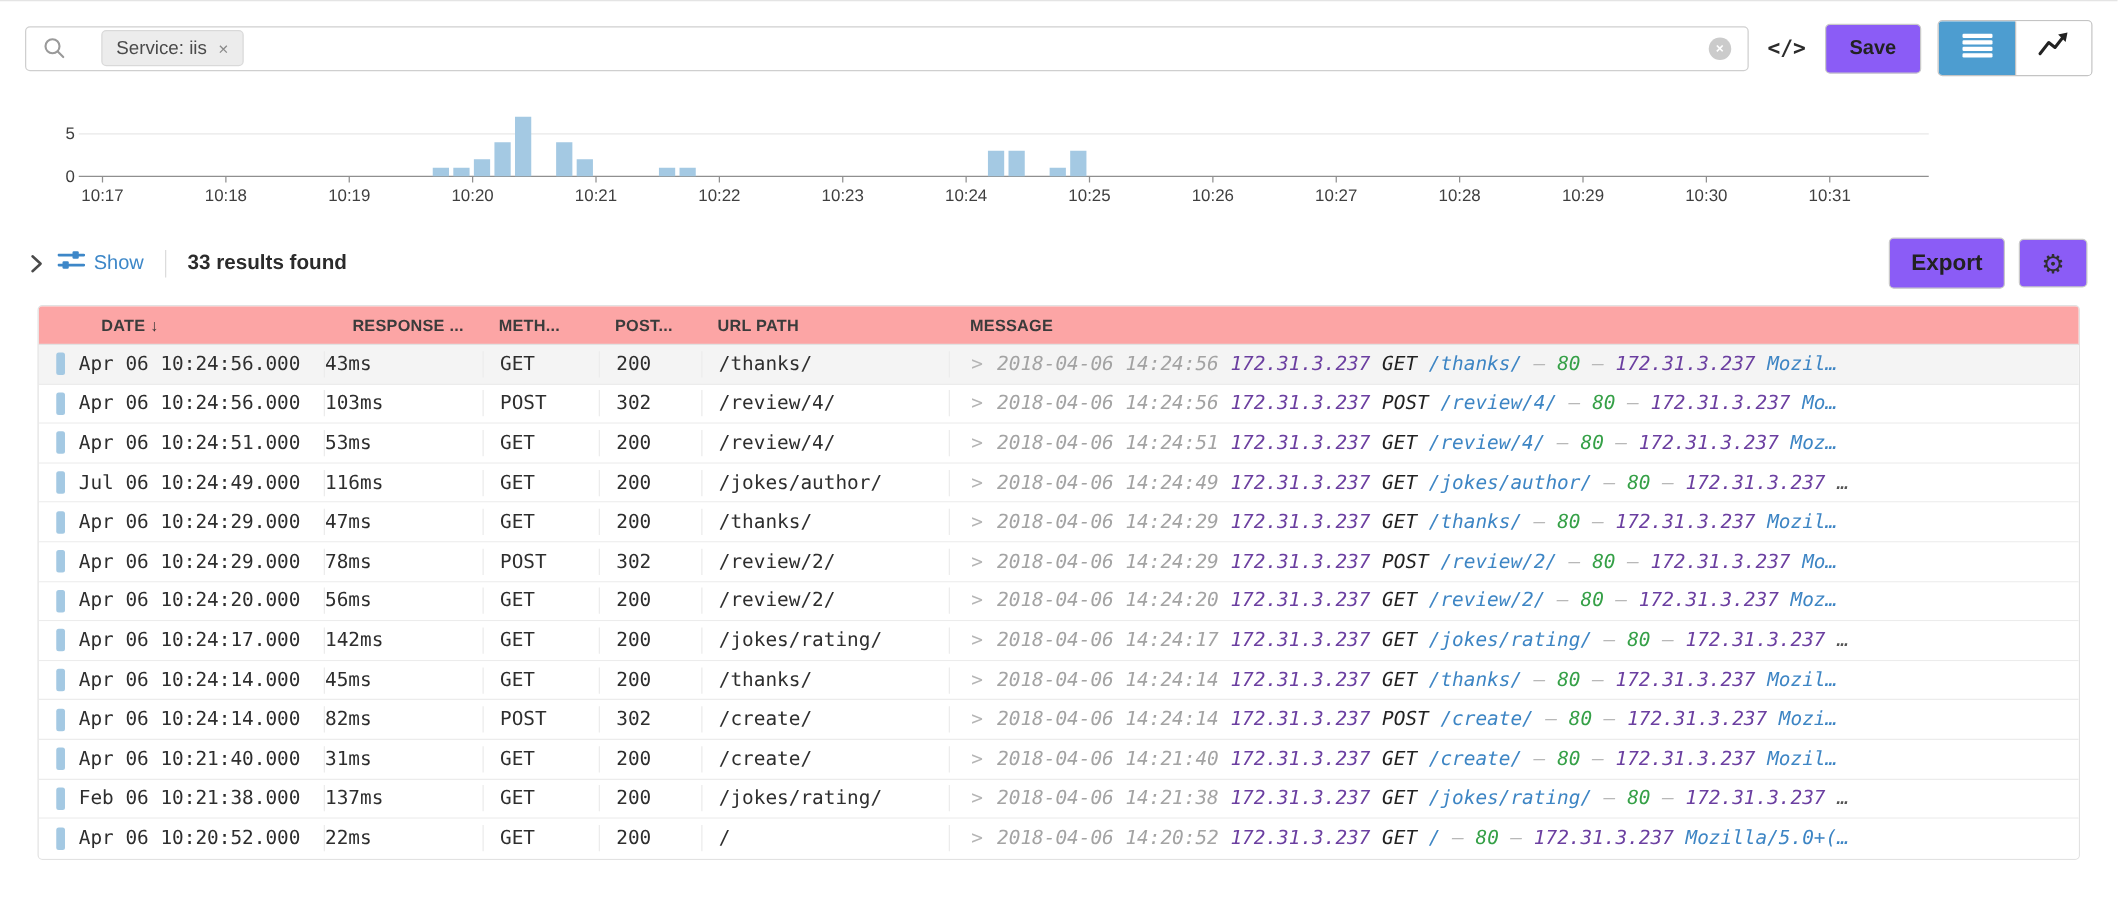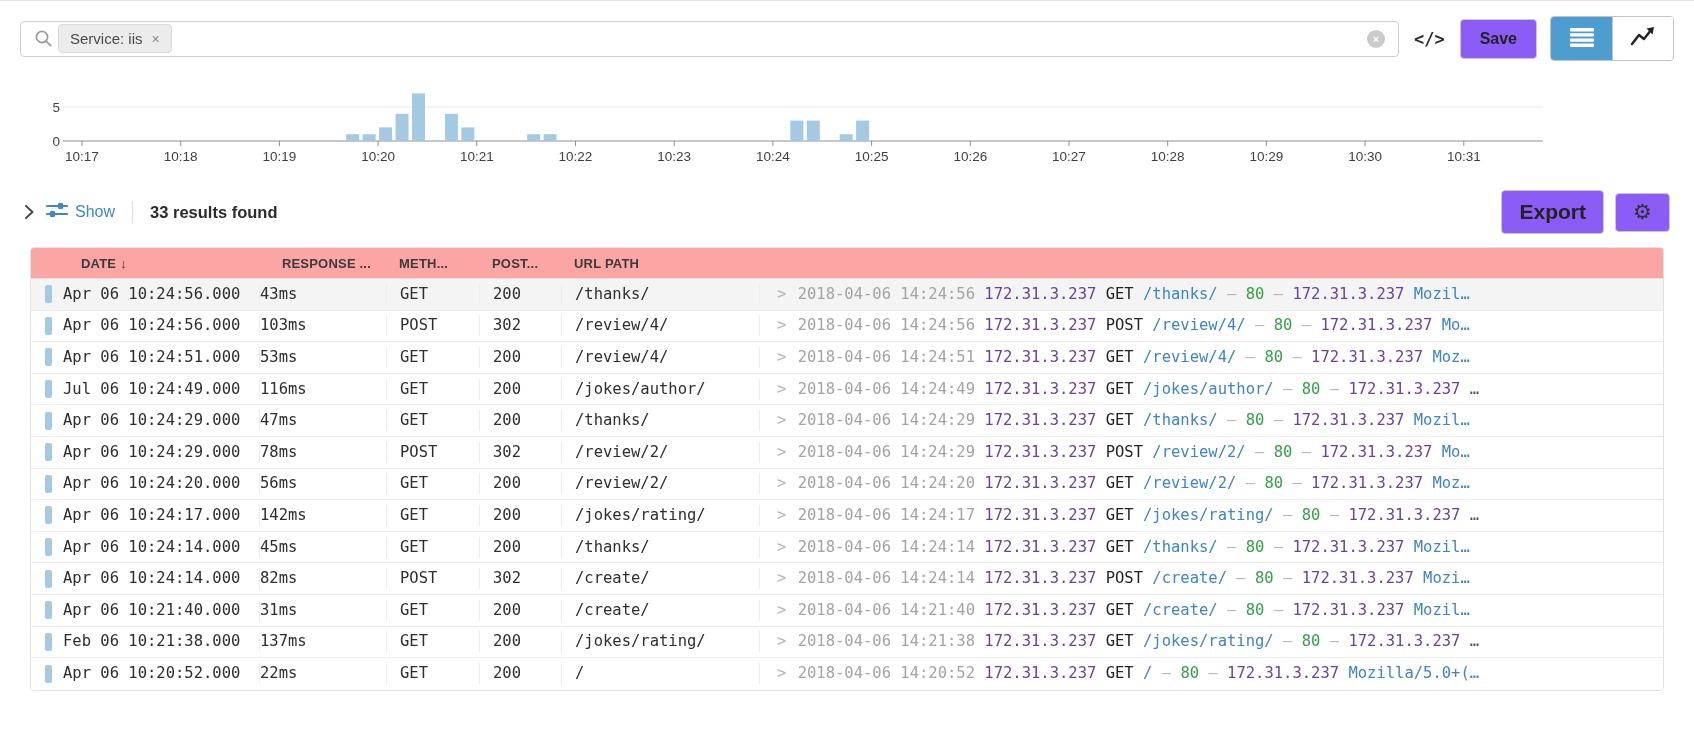--- a/index.html
+++ b/index.html
@@ -8,21 +8,21 @@
     width:1694px; height:730px; position:relative;
     font-family:"Liberation Sans", sans-serif;
     border-top:1px solid #e4e4e4;
     overflow:hidden;
   }
 
   
   .topbar { display:flex; align-items:center; padding:15px 20px 0 20px; gap:13px; }
   .searchbox {
     flex:1; height:36px; border:1px solid #cfcfcf; border-radius:4px;
-    display:flex; align-items:center; padding:0 13px; gap:5px; background:#fff;
+    display:flex; align-items:center; padding:0 13px; gap:28px; background:#fff;
   }
   .search-icon-wrap { display:flex; align-items:center; }
   .tag {
     background:#ececec; border:1px solid #d9d9d9; border-radius:4px;
     padding:5px 11px; font-size:15px; color:#4a4a4a;
     display:flex; align-items:center; gap:9px; cursor:default;
   }
   .tag .tag-x { color:#8a8a8a; font-size:14px; cursor:pointer; }
   .clear-btn {
     margin-left:auto; width:18px; height:18px; border-radius:50%;
@@ -84,21 +84,21 @@
 
   .lrow { height:31.6px; border-bottom:1px solid #ececec; font-size:15.5px; color:#2e2e2e; background:#fff; cursor:pointer; }
   .lrow:last-child { border-bottom:none; }
   .lrow.selected { background:#f4f4f4; }
   .cell { height:21px; line-height:21px; white-space:nowrap; overflow:hidden; }
   .c-ind { display:flex; align-items:center; justify-content:flex-end; padding-right:9px; }
   .ind { width:7px; height:18px; border-radius:2px; background:#a4c9e3; }
   .c-date { padding-left:2px; }
   .c-resp { text-align:left; padding-right:15px; border-left:1px solid #ececec; }
   .c-meth, .c-stat, .c-url { padding-left:13px; border-left:1px solid #ececec; }
-  .c-msg { padding-left:17px; border-left:1px solid #ececec; }
+  .c-msg { padding-left:17px; border-left:1px solid #ececec;font-style:italic; }
 
   .m-pre  { color:#b5b5b5; margin-right:2px; }
   .m-ts   { color:#a3a3a3; }
   .m-ip   { color:#6b3fa0; }
   .m-meth { color:#222; }
   .m-path { color:#3d85c4; }
   .m-sep  { color:#b8b8b8; }
   .m-port { color:#35a047; }
   .m-ua-blue { color:#3d85c4; }
   .m-ua-dark { color:#555; }
@@ -213,34 +213,35 @@
           </g>
           <rect x="12" y="1" width="5" height="6" rx="1" fill="#3d87c8"></rect>
           <rect x="4" y="9" width="5" height="6" rx="1" fill="#3d87c8"></rect>
         </svg>
     </span>
     <span class="show-label">Show</span>
   </span>
   <span class="vdiv"></span>
   <span class="results-text">33 results found</span>
   <span class="results-right">
-    <button class="btn" style="font-size:21px; padding:9px 17px;">Export</button>
+    <button class="btn" style="font-size:18px; padding:9px 17px;">Export</button>
     <button class="btn gear-btn">
         <span class="gear-glyph">⚙</span>
       </button>
   </span>
 </div>
 
 <div class="logtable">
   <div class="thead">
     <div class="h h-date"><span>DATE</span><span class="sort-arrow">↓</span></div>
     <div class="h h-resp">RESPONSE ...</div>
     <div class="h">METH...</div>
     <div class="h">POST...</div>
     <div class="h">URL PATH</div>
+    <div class="h h-msg">MESSAGE</div>
   </div>
   <div id="table-body">
   <div class="lrow selected">
     <div class="cell c-ind">
           <span class="ind"></span>
         </div>
     <div class="cell c-date">Apr 06 10:24:56.000</div>
     <div class="cell c-resp">43ms</div>
     <div class="cell c-meth">GET</div>
     <div class="cell c-stat">200</div>

